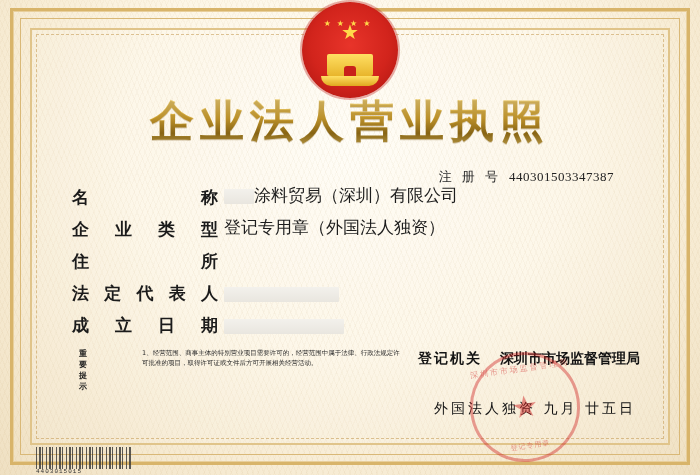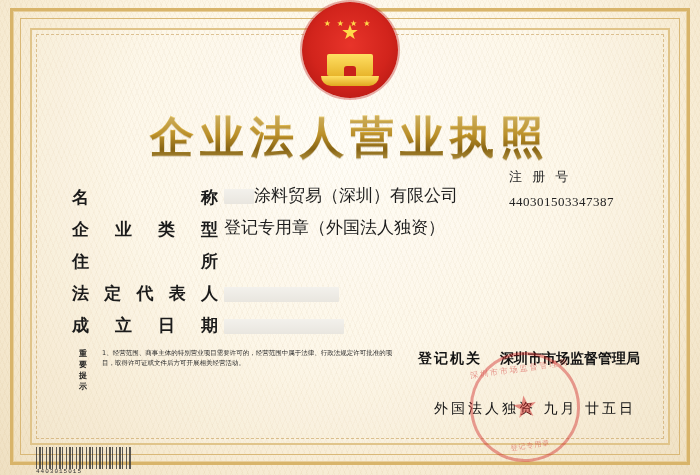--- a/index.html
+++ b/index.html
@@ -127,21 +127,21 @@
     bottom: 12px;
     width: 58px;
     height: 10px;
     background: linear-gradient(#ffdf63, #e0a81f);
     border-radius: 0 0 28px 28px;
   }
 
   
   .title {
     position: absolute;
-    top: 108px;
+    top: 92px;
     left: 0;
     width: 100%;
     text-align: center;
     font-family: "DejaVu Sans", "Liberation Sans", sans-serif;
     font-size: 44px;
     font-weight: bold;
     letter-spacing: 6px;
     color: #caa02f;
     background: linear-gradient(180deg, #f3dd93 0%, #d2a533 45%, #8d6a16 70%, #e0c46c 100%);
     -webkit-background-clip: text;
@@ -155,21 +155,20 @@
   .reg-row {
     position: absolute;
     top: 168px;
     right: 86px;
     display: flex;
     align-items: baseline;
     gap: 8px;
     font-family: "DejaVu Sans", "Liberation Sans", sans-serif;
     font-size: 13px;
     color: #2c2c2c;
-    flex-direction: column;
   }
   .reg-label { letter-spacing: 3px; }
   .reg-value {
     font-family: "Liberation Serif", serif;
     font-size: 13px;
     letter-spacing: 0.5px;
     color: #222;
   }
 
   
@@ -231,20 +230,21 @@
     line-height: 11px;
     color: #1b1b1b;
     text-align: center;
   }
   .notes-body {
     flex: 1;
     font-family: "DejaVu Sans", "Liberation Sans", sans-serif;
     font-size: 6.5px;
     line-height: 10px;
     color: #2a2a2a;
+    margin-left: 40px;
   }
   .notes-body p { margin: 0 0 1px 0; }
 
   
   .authority {
     position: absolute;
     right: 60px;
     top: 350px;
     display: flex;
     align-items: baseline;

